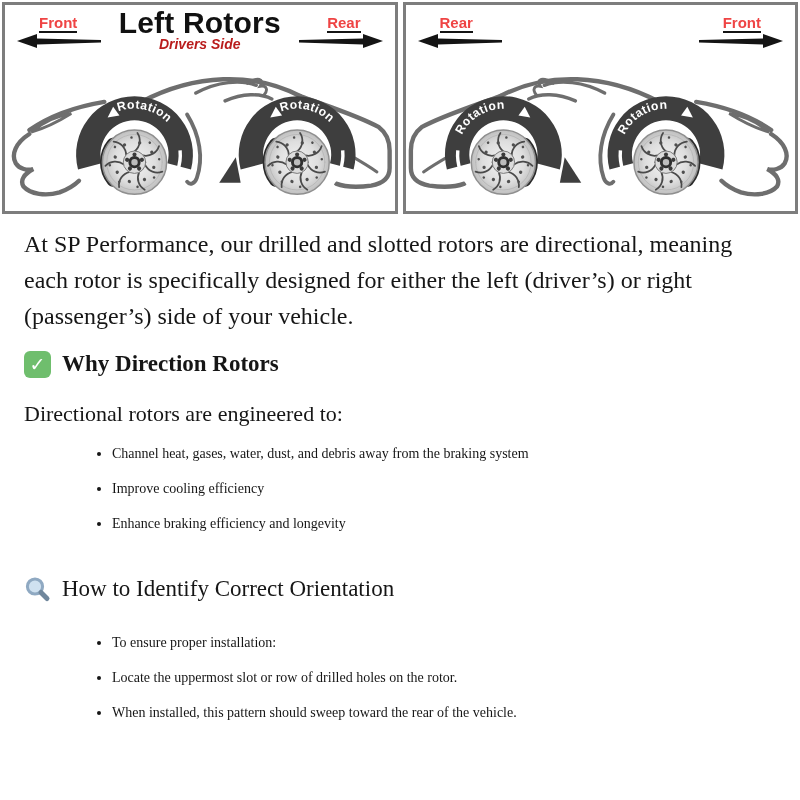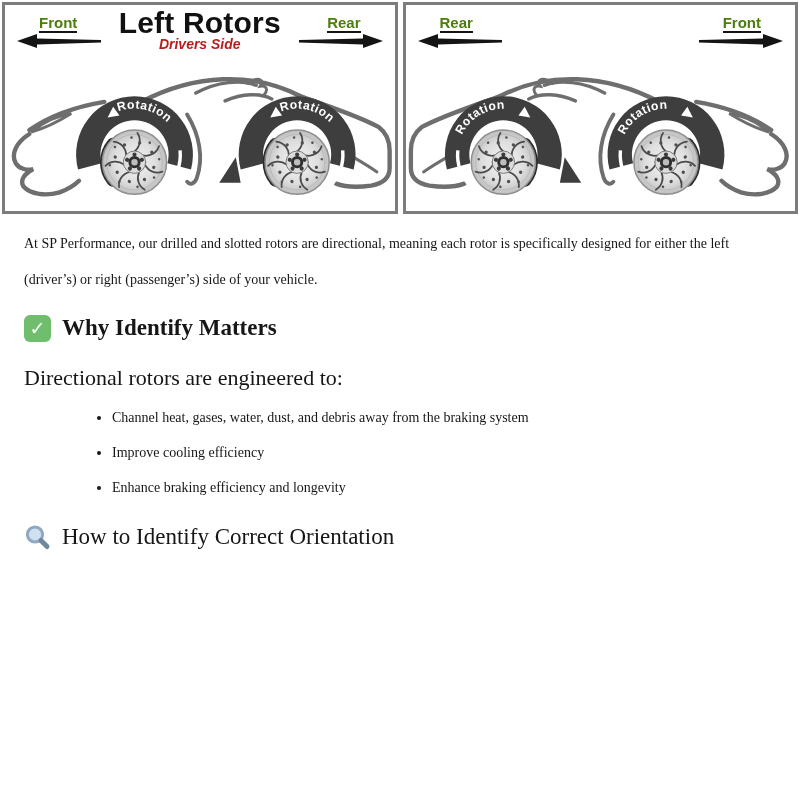--- a/index.html
+++ b/index.html
@@ -18,32 +18,32 @@
   
   .diagram{display:flex;gap:5px;padding:2px 2px 0 2px}
   .panel{flex:1;border:3px solid var(--panel-border);background:#fff;height:212px;position:relative}
   .panel-header{position:relative;text-align:center;padding-top:5px;height:52px;
     font-family:"Liberation Sans",sans-serif}
   .panel-title{font-size:30px;font-weight:bold;line-height:26px;letter-spacing:.2px;color:#111}
   .panel-subtitle{font-size:14px;font-weight:bold;font-style:italic;line-height:16px;color:#b91c1c}
   .dir{position:absolute;top:9px;display:flex;flex-direction:column}
   .dir.at-left{left:12px;align-items:flex-start}
   .dir.at-right{right:12px;align-items:flex-end}
-  .dir .lbl{font-size:15px;font-weight:bold;color:#4d7c0f;border-bottom:2.5px solid #141414;
+  .dir .lbl{font-size:15px;font-weight:bold;color:#ef4444;border-bottom:2.5px solid #141414;
     padding-bottom:0;line-height:17px}
   .dir.at-left .lbl{margin-left:22px}
   .dir.at-right .lbl{margin-right:22px}
   .dir svg{display:block;margin-top:1px}
   .car-svg{display:block;width:100%;height:152px}
   
   .content{padding:12px 24px 0 24px}
-  .intro{font-size:14px;line-height:36px;max-width:716px}
+  .intro{font-size:24px;line-height:36px;max-width:716px}
   h2{font-size:23px;line-height:28px;display:flex;align-items:center}
   h2.why{margin:16px 0 18px;font-weight:bold}
-  h2.how{margin:18px 0 22px;font-weight:normal}
+  h2.how{margin:34px 0 22px;font-weight:normal}
   .h-icon{display:inline-block;width:27px;height:27px;margin-right:11px;flex:0 0 auto}
   .check-box{background:var(--check-green);border-radius:6px;color:#fff;text-align:center;
     font-family:"DejaVu Sans",sans-serif;font-size:19px;font-weight:bold;line-height:27px}
   .lead{font-size:22px;line-height:36px;margin-bottom:4px}
   ul{list-style:disc outside;padding-left:88px;margin-bottom:18px}
   ul.how-list{margin-bottom:0}
   li{font-size:14px;line-height:35px;max-width:676px}
 </style>
 </head>
 <body>
@@ -199,32 +199,37 @@
       </g>
     </svg>
   </div>
 </div>
 
 <div class="content">
   <p class="intro">At SP Performance, our drilled and slotted rotors are directional, meaning each rotor is specifically designed for either the left (driver’s) or right (passenger’s) side of your vehicle.</p>
 
   <h2 class="why">
     <span class="h-icon check-box">✓</span>
-    <span>Why Identify Matters</span>
+    <span>Why Direction Rotors</span>
   </h2>
 
   <p class="lead">Directional rotors are engineered to:</p>
 
   <ul>
     <li>Channel heat, gases, water, dust, and debris away from the braking system</li>
     <li>Improve cooling efficiency</li>
     <li>Enhance braking efficiency and longevity</li>
   </ul>
 
   <h2 class="how">
     <svg class="h-icon" viewBox="0 0 27 27">
       <circle cx="11" cy="10.5" r="7.6" style="fill:var(--magnifier-fill);stroke:var(--magnifier-stroke)" stroke-width="3"></circle>
       <line x1="17" y1="16.5" x2="23" y2="22.5" style="stroke:var(--magnifier-handle)" stroke-width="5" stroke-linecap="round"></line>
     </svg>
     <span>How to Identify Correct Orientation</span>
   </h2>
 
+  <ul class="how-list">
+    <li>To ensure proper installation:</li>
+    <li>Locate the uppermost slot or row of drilled holes on the rotor.</li>
+    <li>When installed, this pattern should sweep toward the rear of the vehicle.</li>
+  </ul>
 </div>
 
 </body></html>

